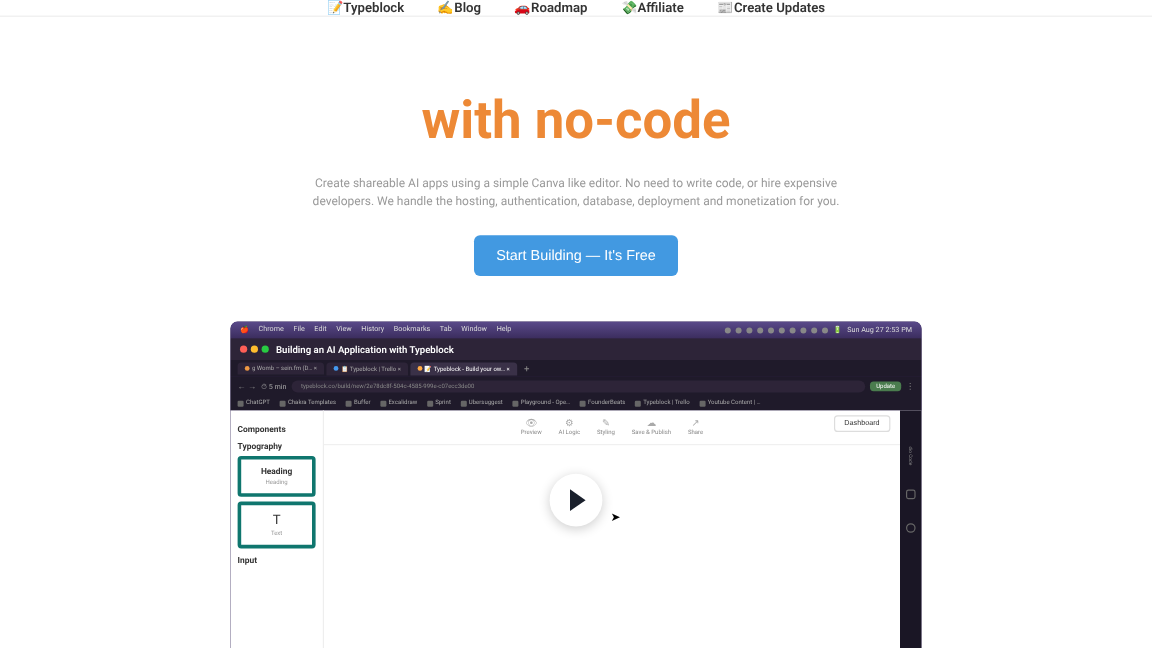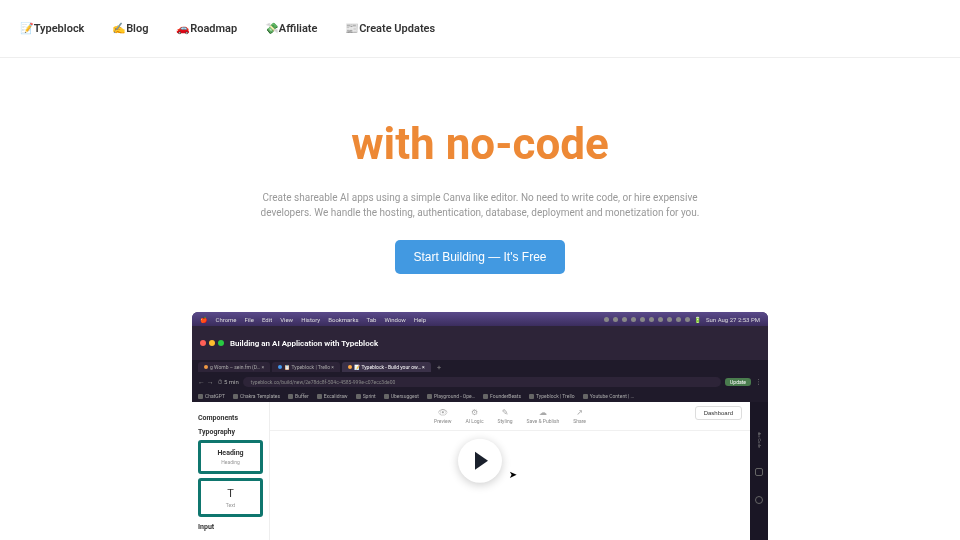--- a/index.html
+++ b/index.html
@@ -1,18 +1,18 @@
 <!DOCTYPE html>
 <html><head>
   <meta charset="utf-8">
   <style>
     * { margin: 0; padding: 0; box-sizing: border-box; }
     body { font-family: -apple-system, BlinkMacSystemFont, 'Segoe UI', Roboto, sans-serif; background: #fff; width: 960px; height: 540px; overflow: hidden; }
     
-    .header { display: flex; justify-content: flex-start; align-items: center; padding: 22px 20px; border-bottom: 1px solid #eee; }
+    .header { display: flex; justify-content: center; align-items: center; padding: 0 20px; border-bottom: 1px solid #eee; }
     .nav-left { display: flex; gap: 28px; align-items: center; }
     .nav-item { font-size: 11px; font-weight: 600; color: #333; cursor: pointer; display: flex; align-items: center; gap: 2px; }
     .nav-right { display: flex; gap: 12px; align-items: center; }
     .login-link { font-size: 11px; color: #666; cursor: pointer; }
     .signup-btn { background: #4299e1; color: #fff; font-size: 11px; font-weight: 500; padding: 7px 12px; border-radius: 5px; cursor: pointer; border: none; }
     
     .hero { text-align: center; padding: 60px 20px 20px; }
     .hero-title { font-size: 40px; font-weight: 700; color: #1a202c; line-height: 1.1; }
     .hero-subtitle { font-size: 44px; font-weight: 700; color: #ed8936; line-height: 1.1; margin-top: 2px; }
     .hero-desc { font-size: 10px; color: #999; max-width: 480px; margin: 22px auto 0; line-height: 1.5; }
@@ -20,21 +20,21 @@
     
     .video-wrap { width: 576px; height: 280px; margin: 18px auto 0; background: #3b2d5e; border-radius: 6px 6px 0 0; overflow: hidden; position: relative; }
     
     
     .mac-bar { background: linear-gradient(180deg, #5a4a8a 0%, #3b2d5e 100%); height: 14px; display: flex; align-items: center; justify-content: space-between; padding: 0 8px; font-size: 6px; color: #ddd; }
     .mac-left { display: flex; gap: 8px; }
     .mac-right { display: flex; gap: 4px; align-items: center; }
     .mac-dot { width: 5px; height: 5px; border-radius: 50%; background: #888; }
     
     
-    .title-bar { background: #2d2438; height: 34px; display: flex; align-items: center; padding: 0 8px; gap: 6px; }
+    .title-bar { background: #2d2438; height: 18px; display: flex; align-items: center; padding: 0 8px; gap: 6px; }
     .traffic { display: flex; gap: 3px; }
     .tl { width: 6px; height: 6px; border-radius: 50%; }
     .tl-r { background: #ff5f57; }
     .tl-y { background: #ffbd2e; }
     .tl-g { background: #28ca42; }
     .title-text { font-size: 8px; color: #fff; font-weight: 600; flex: 1; }
     
     
     .tabs-bar { background: #1f1a2a; height: 14px; display: flex; align-items: center; padding: 0 6px; gap: 2px; }
     .tab { background: #2d2438; font-size: 5px; color: #aaa; padding: 2px 6px; border-radius: 3px 3px 0 0; display: flex; align-items: center; gap: 2px; max-width: 90px; overflow: hidden; white-space: nowrap; }

